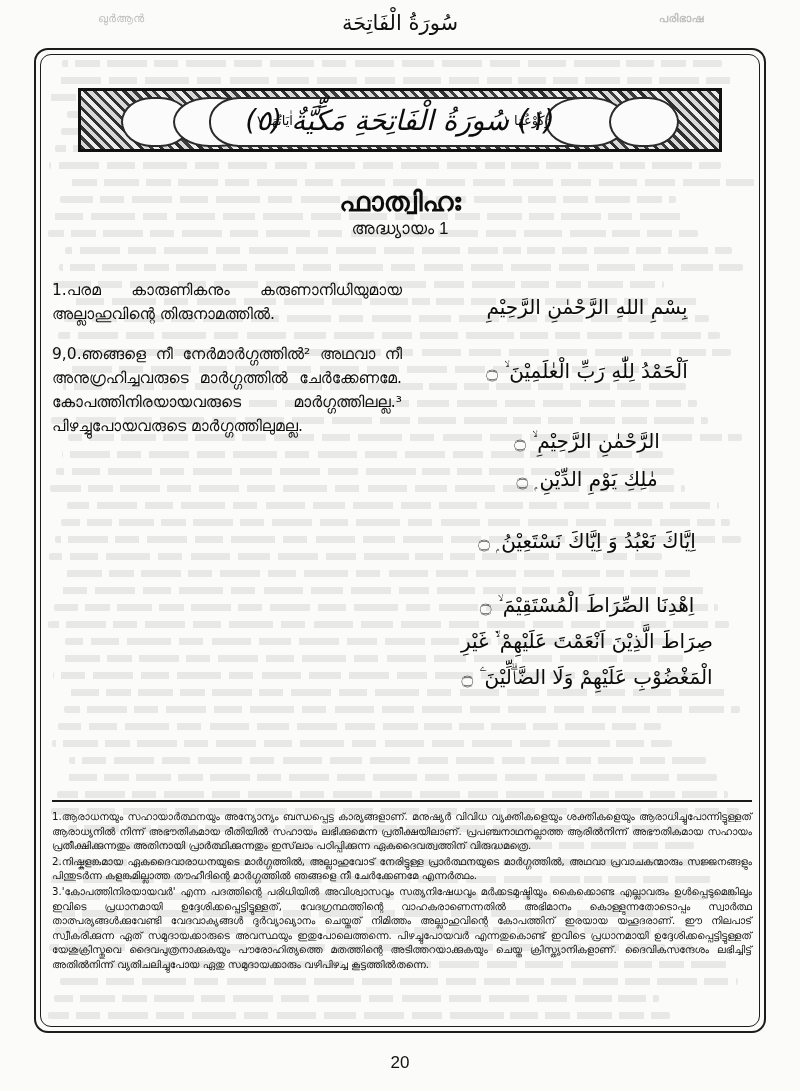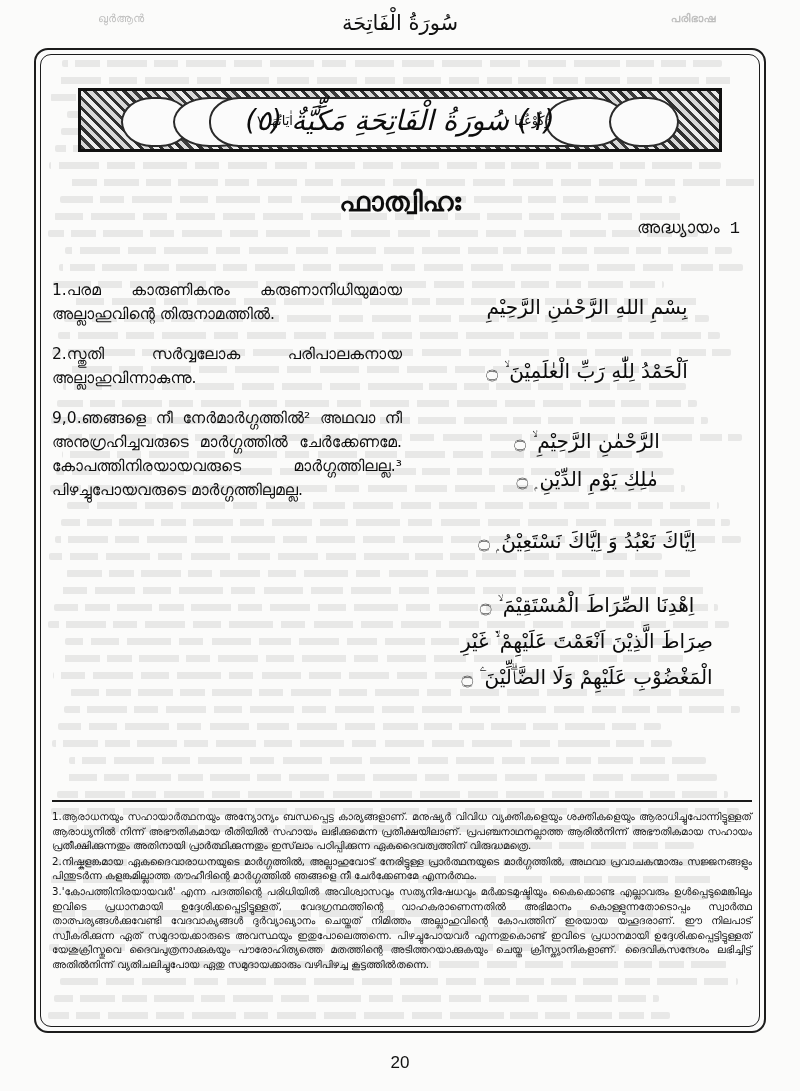--- a/index.html
+++ b/index.html
@@ -72,21 +72,21 @@
   .head-ghost-l, .head-ghost-r {
     position: absolute;
     top: 12px;
     font-size: 11px;
     color: #8d8d8d;
     opacity: .55;
     letter-spacing: .3px;
     text-align: right;
   }
   .head-ghost-l { left: 98px; }
-  .head-ghost-r { right: 84px; font-weight: bold; }
+  .head-ghost-r { right: 96px; font-weight: bold; }
 
   
   .page-frame {
     position: absolute;
     left: 34px;
     top: 48px;
     width: 732px;
     height: 985px;
     border: 2px solid #1c1c1c;
     border-radius: 14px;
@@ -190,25 +190,24 @@
     color: #0d0d0d;
   }
   .chapter-sub {
     font-family: "DejaVu Sans", "Liberation Sans", sans-serif;
     font-size: 17px;
     line-height: 22px;
     color: #111;
     margin-top: 2px;
   }
   .chapter-num {
-    font-family: Liberation Mono, monospace;
+    font-family: Liberation Sans, sans-serif;
     font-size: 17px;
     line-height: 22px;
     color: #111;
-    text-align: right;
   }
 
   
   .verse-area {
     position: absolute;
     left: 52px;
     top: 278px;
     width: 700px;
     height: 425px;
   }
@@ -371,21 +370,20 @@
 </div>
 
 <div class="chapter-title-block">
   <div class="chapter-name">ഫാത്വിഹഃ</div>
   <div class="chapter-num">അദ്ധ്യായം 1</div>
 </div>
 
 <div class="verse-area">
   <div class="col-malayalam" id="mlCol">
       <div class="ml-verse">1.പരമ കാരുണികനും കരുണാനിധിയുമായ അല്ലാഹുവിന്റെ തിരുനാമത്തിൽ.</div>
-      <div class="ml-verse">2.സ്തുതി സർവ്വലോക പരിപാലകനായ അല്ലാഹുവിന്നാകുന്നു.</div>
       <div class="ml-verse">9,0.ഞങ്ങളെ നീ നേർമാർഗ്ഗത്തിൽ² അഥവാ നീ അനുഗ്രഹിച്ചവരുടെ മാർഗ്ഗത്തിൽ ചേർക്കേണമേ. കോപത്തിനിരയായവരുടെ മാർഗ്ഗത്തിലല്ല.³ പിഴച്ചുപോയവരുടെ മാർഗ്ഗത്തിലുമല്ല.</div>
     </div>
   <div class="col-arabic" id="arCol">
       <div class="ar-verse" style="position: absolute; right: 0px; width: 330px; top: 14px;">بِسْمِ اللهِ الرَّحْمٰنِ الرَّحِيْمِ</div>
       <div class="ar-verse" style="position: absolute; right: 0px; width: 330px; top: 78px;">اَلْحَمْدُ لِلّٰهِ رَبِّ الْعٰلَمِيْنَ ۙ ۝</div>
       <div class="ar-verse" style="position: absolute; right: 0px; width: 330px; top: 148px;">الرَّحْمٰنِ الرَّحِيْمِ ۙ ۝</div>
       <div class="ar-verse" style="position: absolute; right: 0px; width: 330px; top: 186px;">مٰلِكِ يَوْمِ الدِّيْنِ ۭ ۝</div>
       <div class="ar-verse" style="position: absolute; right: 0px; width: 330px; top: 248px;">اِيَّاكَ نَعْبُدُ وَ اِيَّاكَ نَسْتَعِيْنُ ۭ ۝</div>
       <div class="ar-verse" style="position: absolute; right: 0px; width: 330px; top: 312px;">اِهْدِنَا الصِّرَاطَ الْمُسْتَقِيْمَ ۙ ۝</div>
       <div class="ar-verse" style="position: absolute; right: 0px; width: 330px; top: 348px;">صِرَاطَ الَّذِيْنَ اَنْعَمْتَ عَلَيْهِمْ ۙ۬ غَيْرِ</div>

